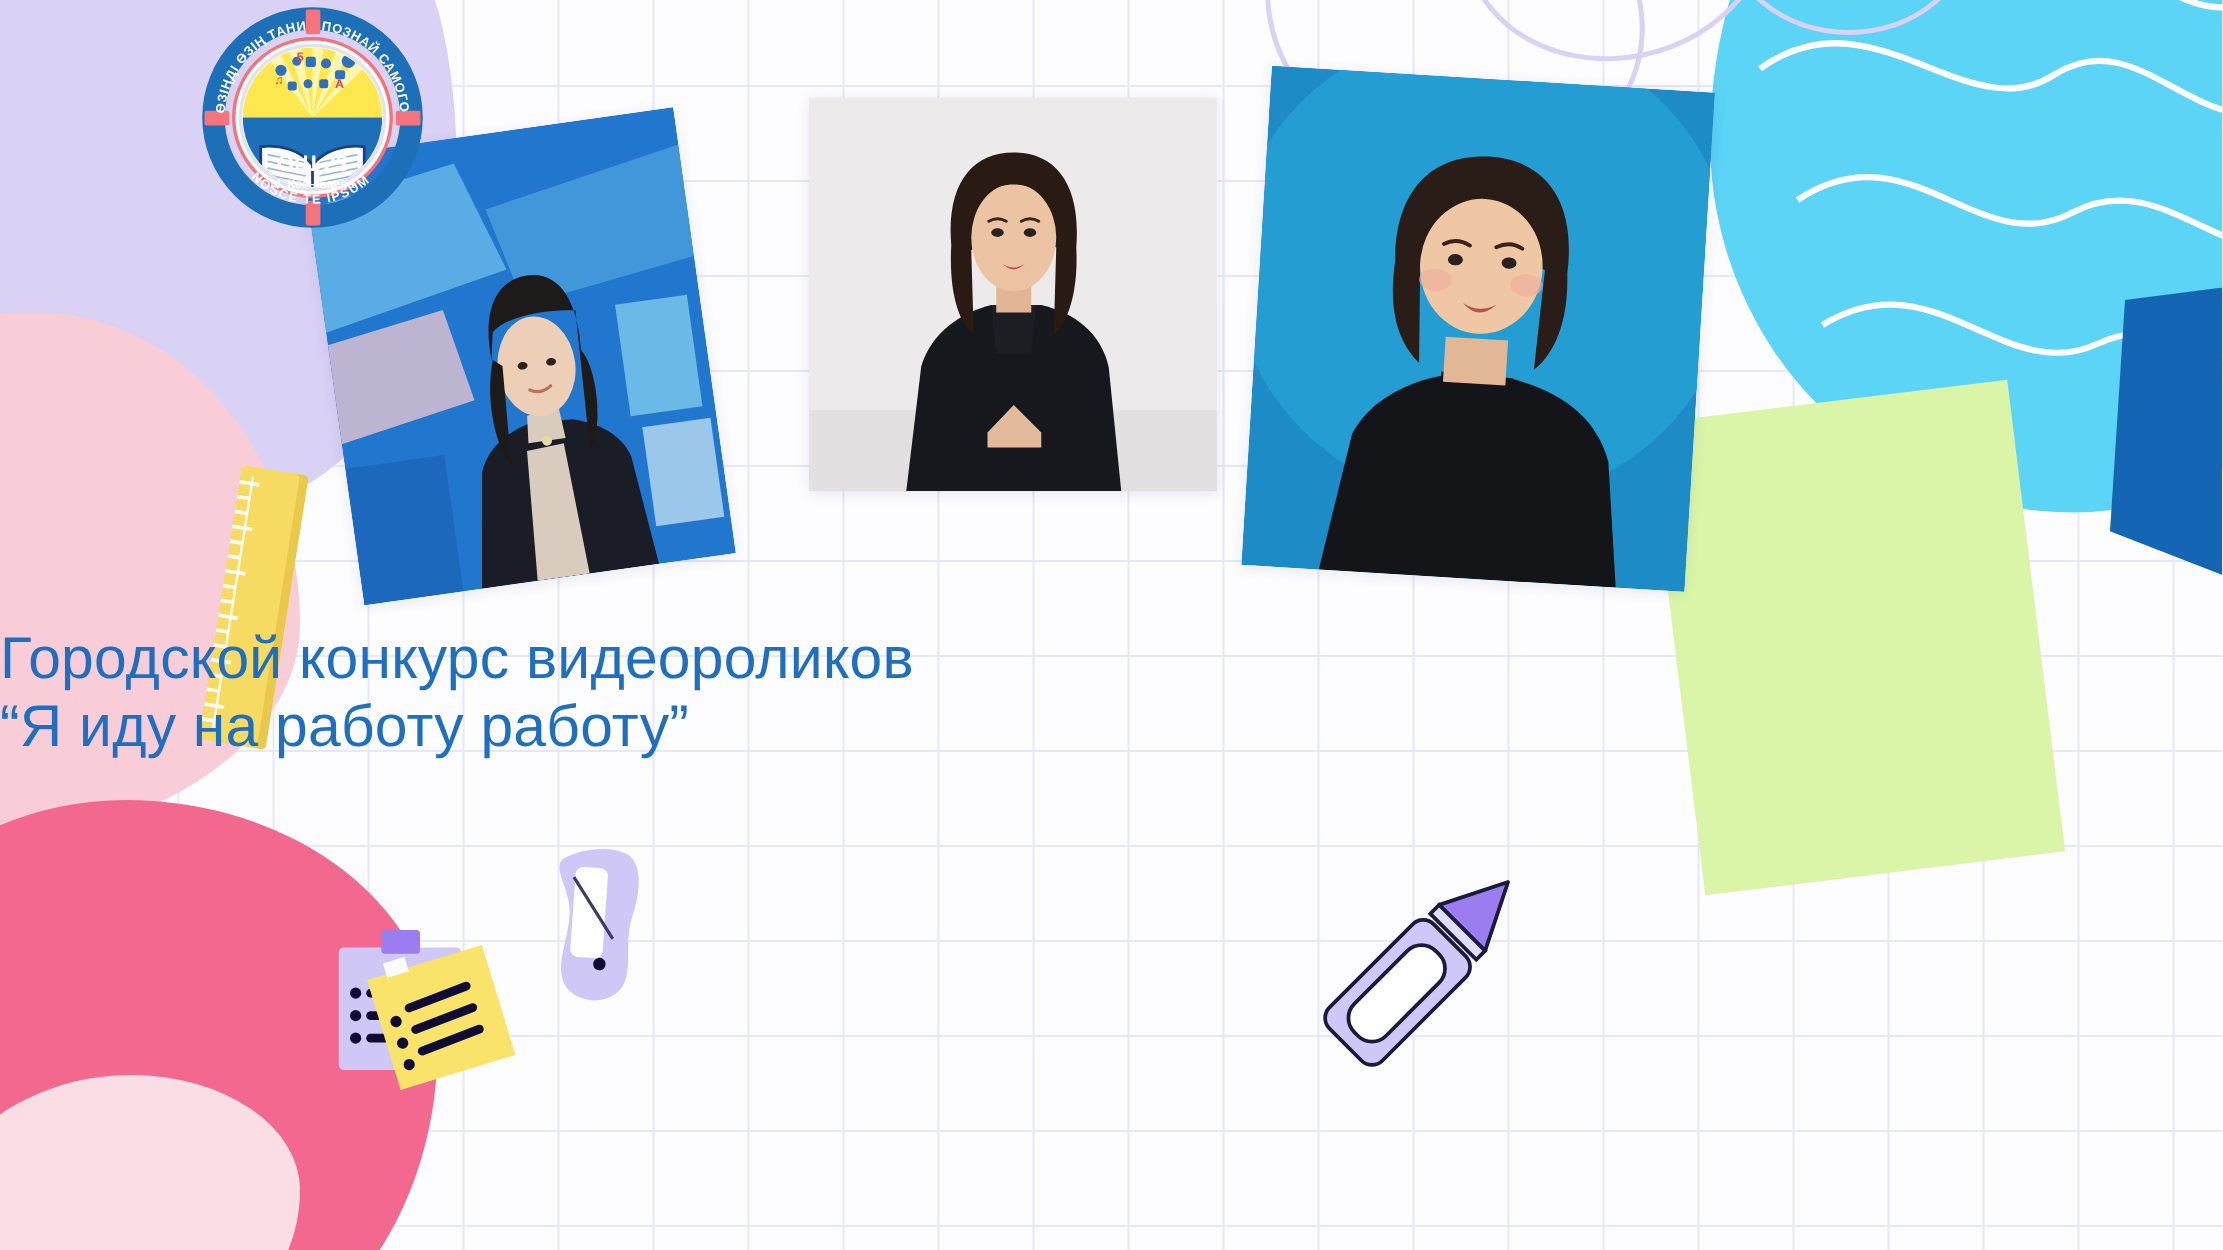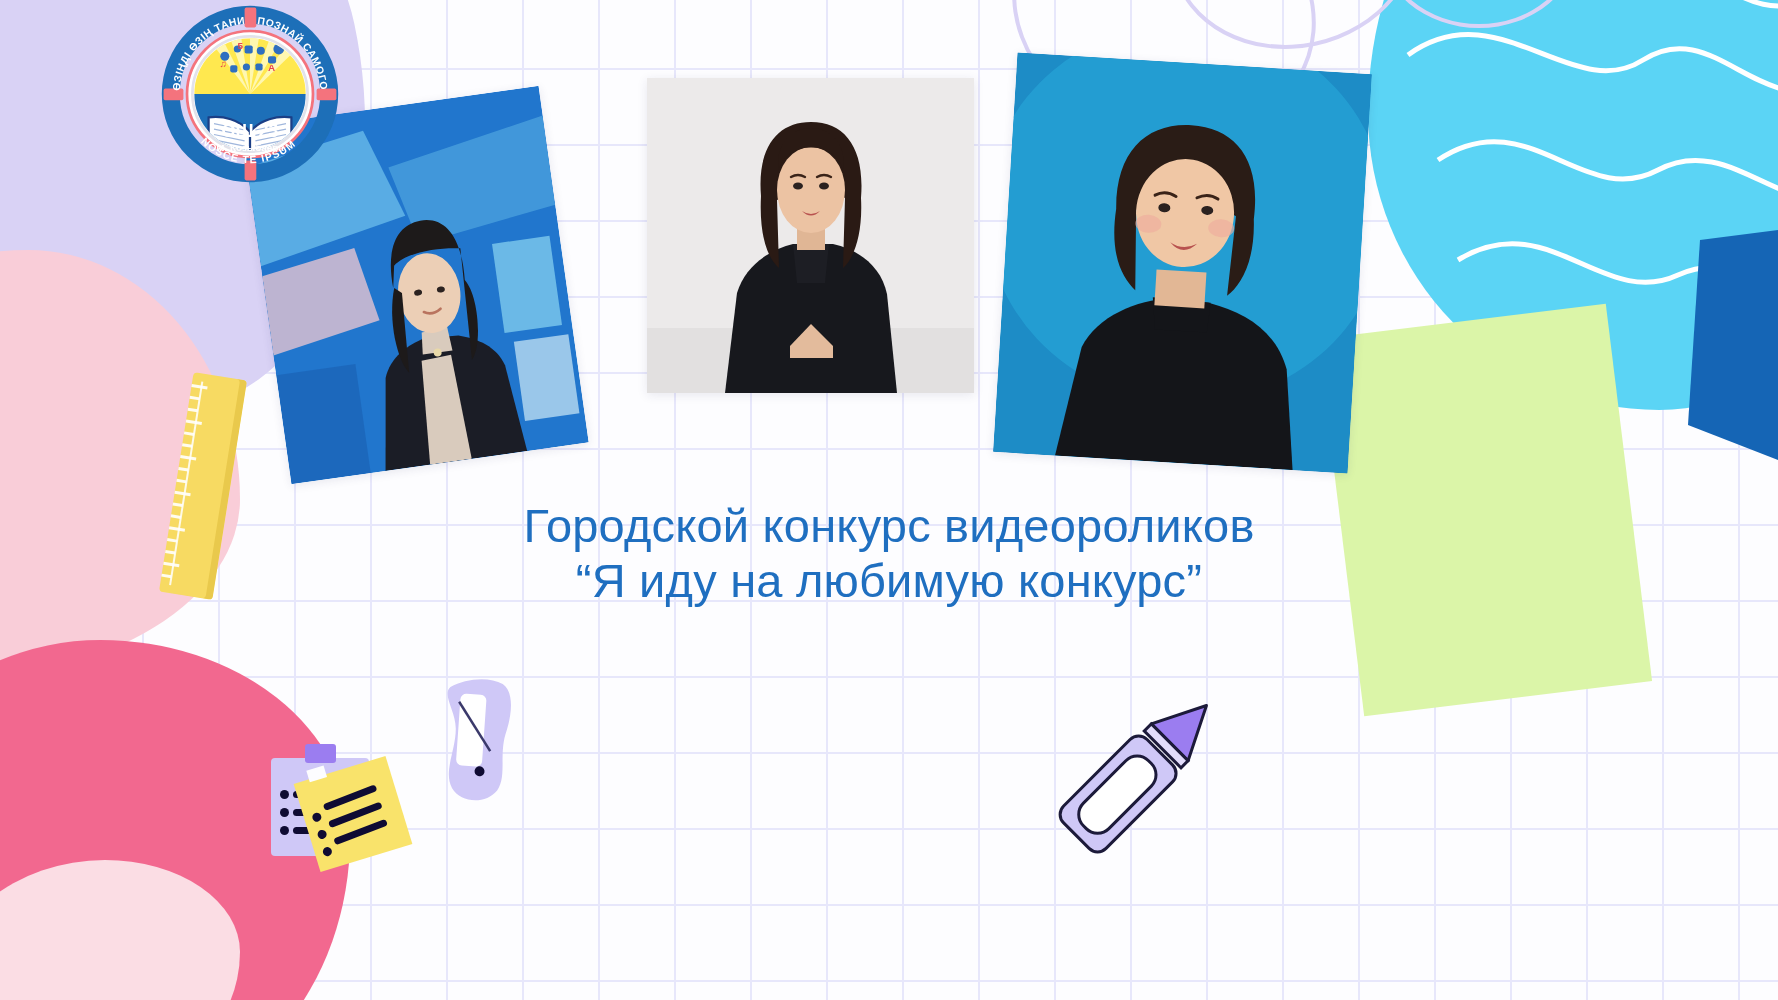--- a/index.html
+++ b/index.html
@@ -125,21 +125,20 @@
     position:absolute;z-index:11;left:440px;top:676px;width:88px;height:126px;
     transform:rotate(-10deg);
   }
   .crayon{
     position:absolute;z-index:11;left:1040px;top:672px;width:200px;height:200px;
   }
 
   
   .title{
     position:absolute;z-index:14;left:0;right:0;top:498px;
-    text-align:center;
     color:#1f6fc0;
     font-size:47px;line-height:1.18;font-weight:400;
     letter-spacing:.2px;
   }
   .title .l2{display:block;}
   .congrats{
     position:absolute;z-index:14;left:0;right:0;top:700px;
     text-align:center;color:#59526e;
     font-size:62px;font-weight:400;
   }
@@ -392,17 +391,17 @@
     <g transform="rotate(45 100 100)">
       <polygon points="100,6 74,58 126,58" fill="#9b7df0" stroke="#1c1a3a" stroke-width="3" stroke-linejoin="round"></polygon>
       <rect x="74" y="58" width="52" height="10" fill="#e2dcfb" stroke="#1c1a3a" stroke-width="3"></rect>
       <rect x="70" y="72" width="60" height="118" rx="12" fill="#cfc8f7" stroke="#1c1a3a" stroke-width="3"></rect>
       <rect x="82" y="86" width="36" height="92" rx="16" fill="#ffffff" stroke="#1c1a3a" stroke-width="3"></rect>
     </g>
   </svg>
 
   <div class="title">
     <span>Городской конкурс видеороликов</span>
-    <span class="l2">“Я иду на любимую конкурс”</span>
+    <span class="l2">“Я иду на работу работу”</span>
   </div>
 
 
 </div>
 
 </body></html>

